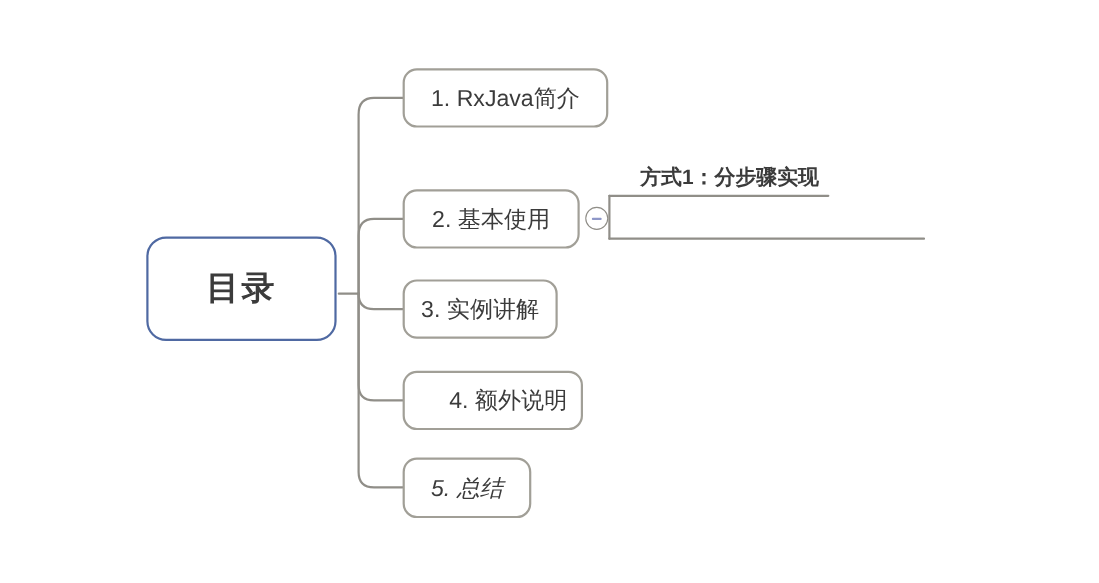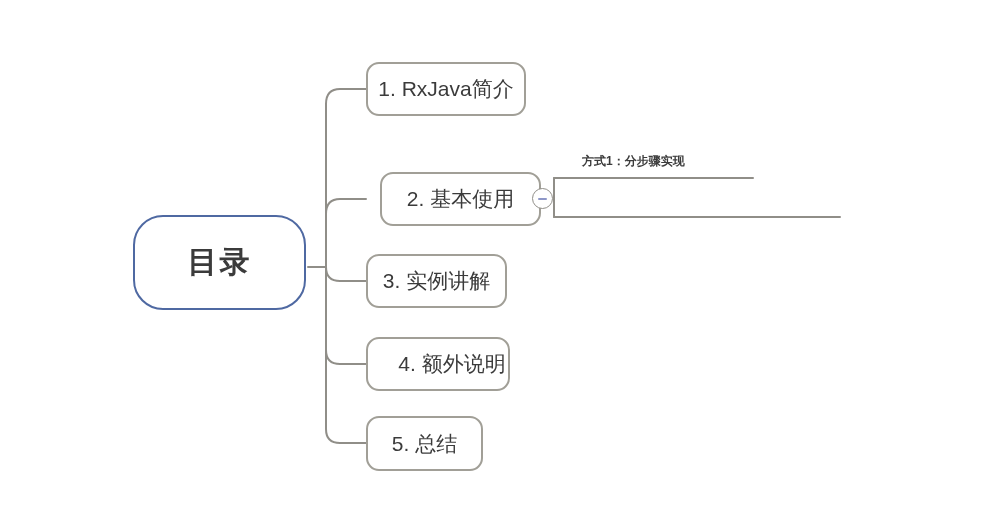--- a/index.html
+++ b/index.html
@@ -35,37 +35,37 @@
     font-size: 21px;
     font-weight: 500;
     white-space: nowrap;
   }
   .root-topic {
     left: 133px;
     top: 215px;
     width: 173px;
     height: 95px;
     border: 2px solid #4f69a2;
-    border-radius: 30px;
+    border-radius: 18px;
     font-size: 30px;
     font-weight: 700;
     letter-spacing: 2px;
   }
-  .t1 { left: 366px; top: 62px;  width: 160px; height: 54px; }
-  .t2 { left: 380px; top: 172px; width: 161px; height: 54px; }
+  .t1 { left: 366px; top: 62px;  width: 187px; height: 54px; }
+  .t2 { left: 366px; top: 172px; width: 161px; height: 54px; }
   .t3 { left: 366px; top: 254px; width: 141px; height: 54px; }
-  .t4 { left: 366px; top: 337px; width: 144px; height: 54px; padding-left: 28px; }
-  .t5 { left: 366px; top: 416px; width: 117px; height: 55px; }
+  .t4 { left: 366px; top: 337px; width: 164px; height: 54px; padding-left: 28px; }
+  .t5 { left: 366px; top: 416px; width: 117px; height: 55px; font-style: italic; }
   .subtopic {
     position: absolute;
     height: 28px;
     display: flex;
     align-items: center;
     color: #3b3b3b;
-    font-size: 12px;
+    font-size: 19px;
     font-weight: 700;
     white-space: nowrap;
     background: transparent;
   }
   .s1 { left: 582px; top: 147px; }
   .s2 { left: 582px; top: 186px; }
   .collapse-button {
     position: absolute;
     left: 532px;
     top: 188px;

